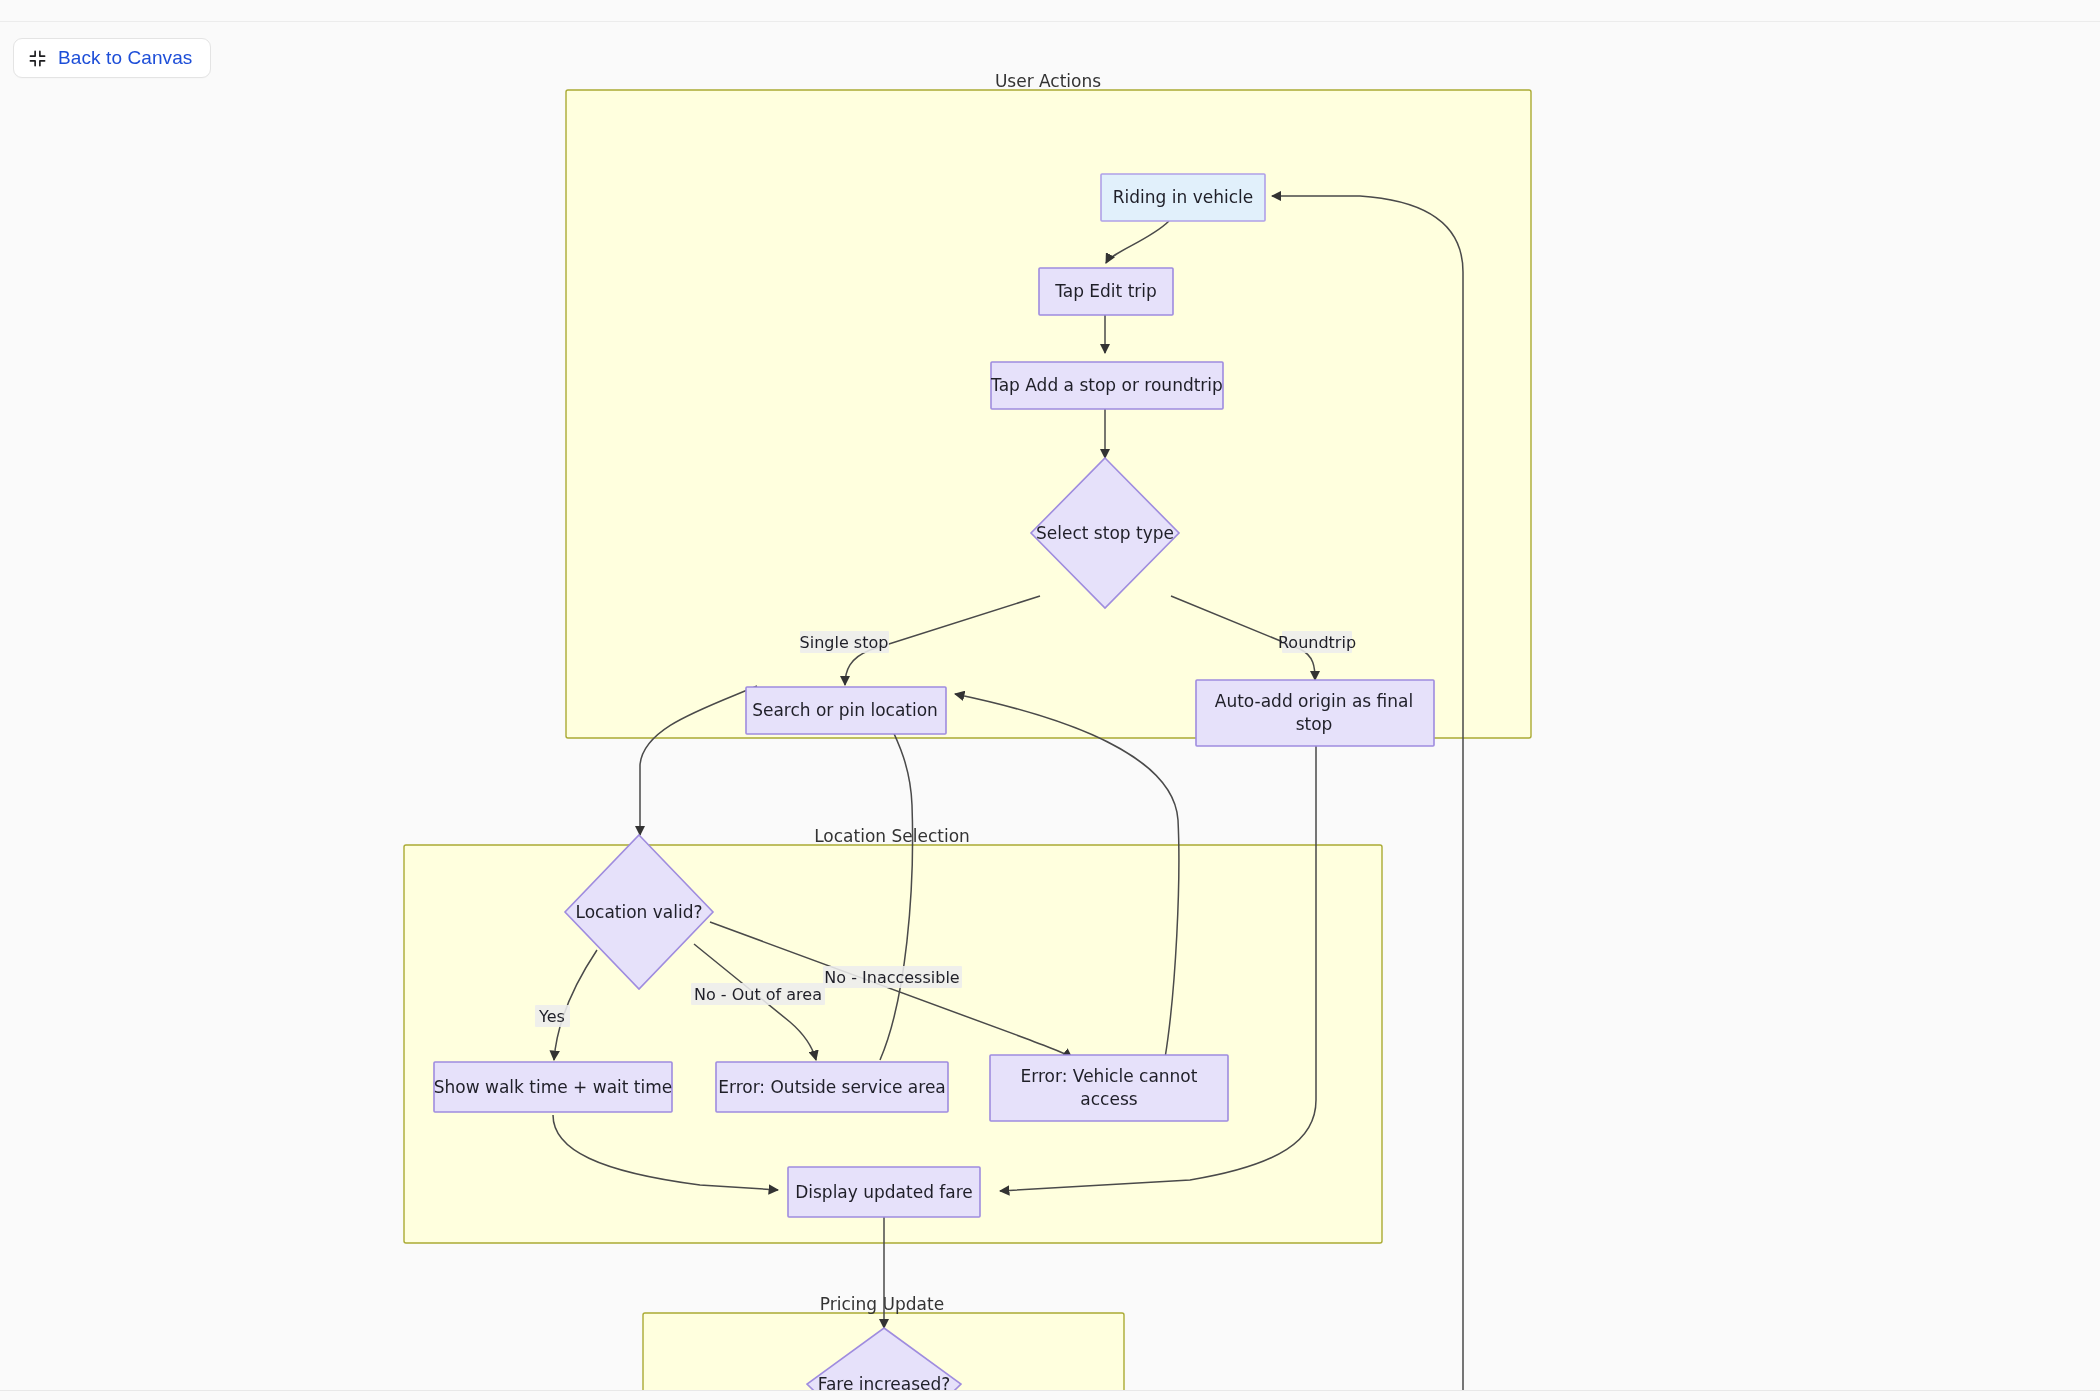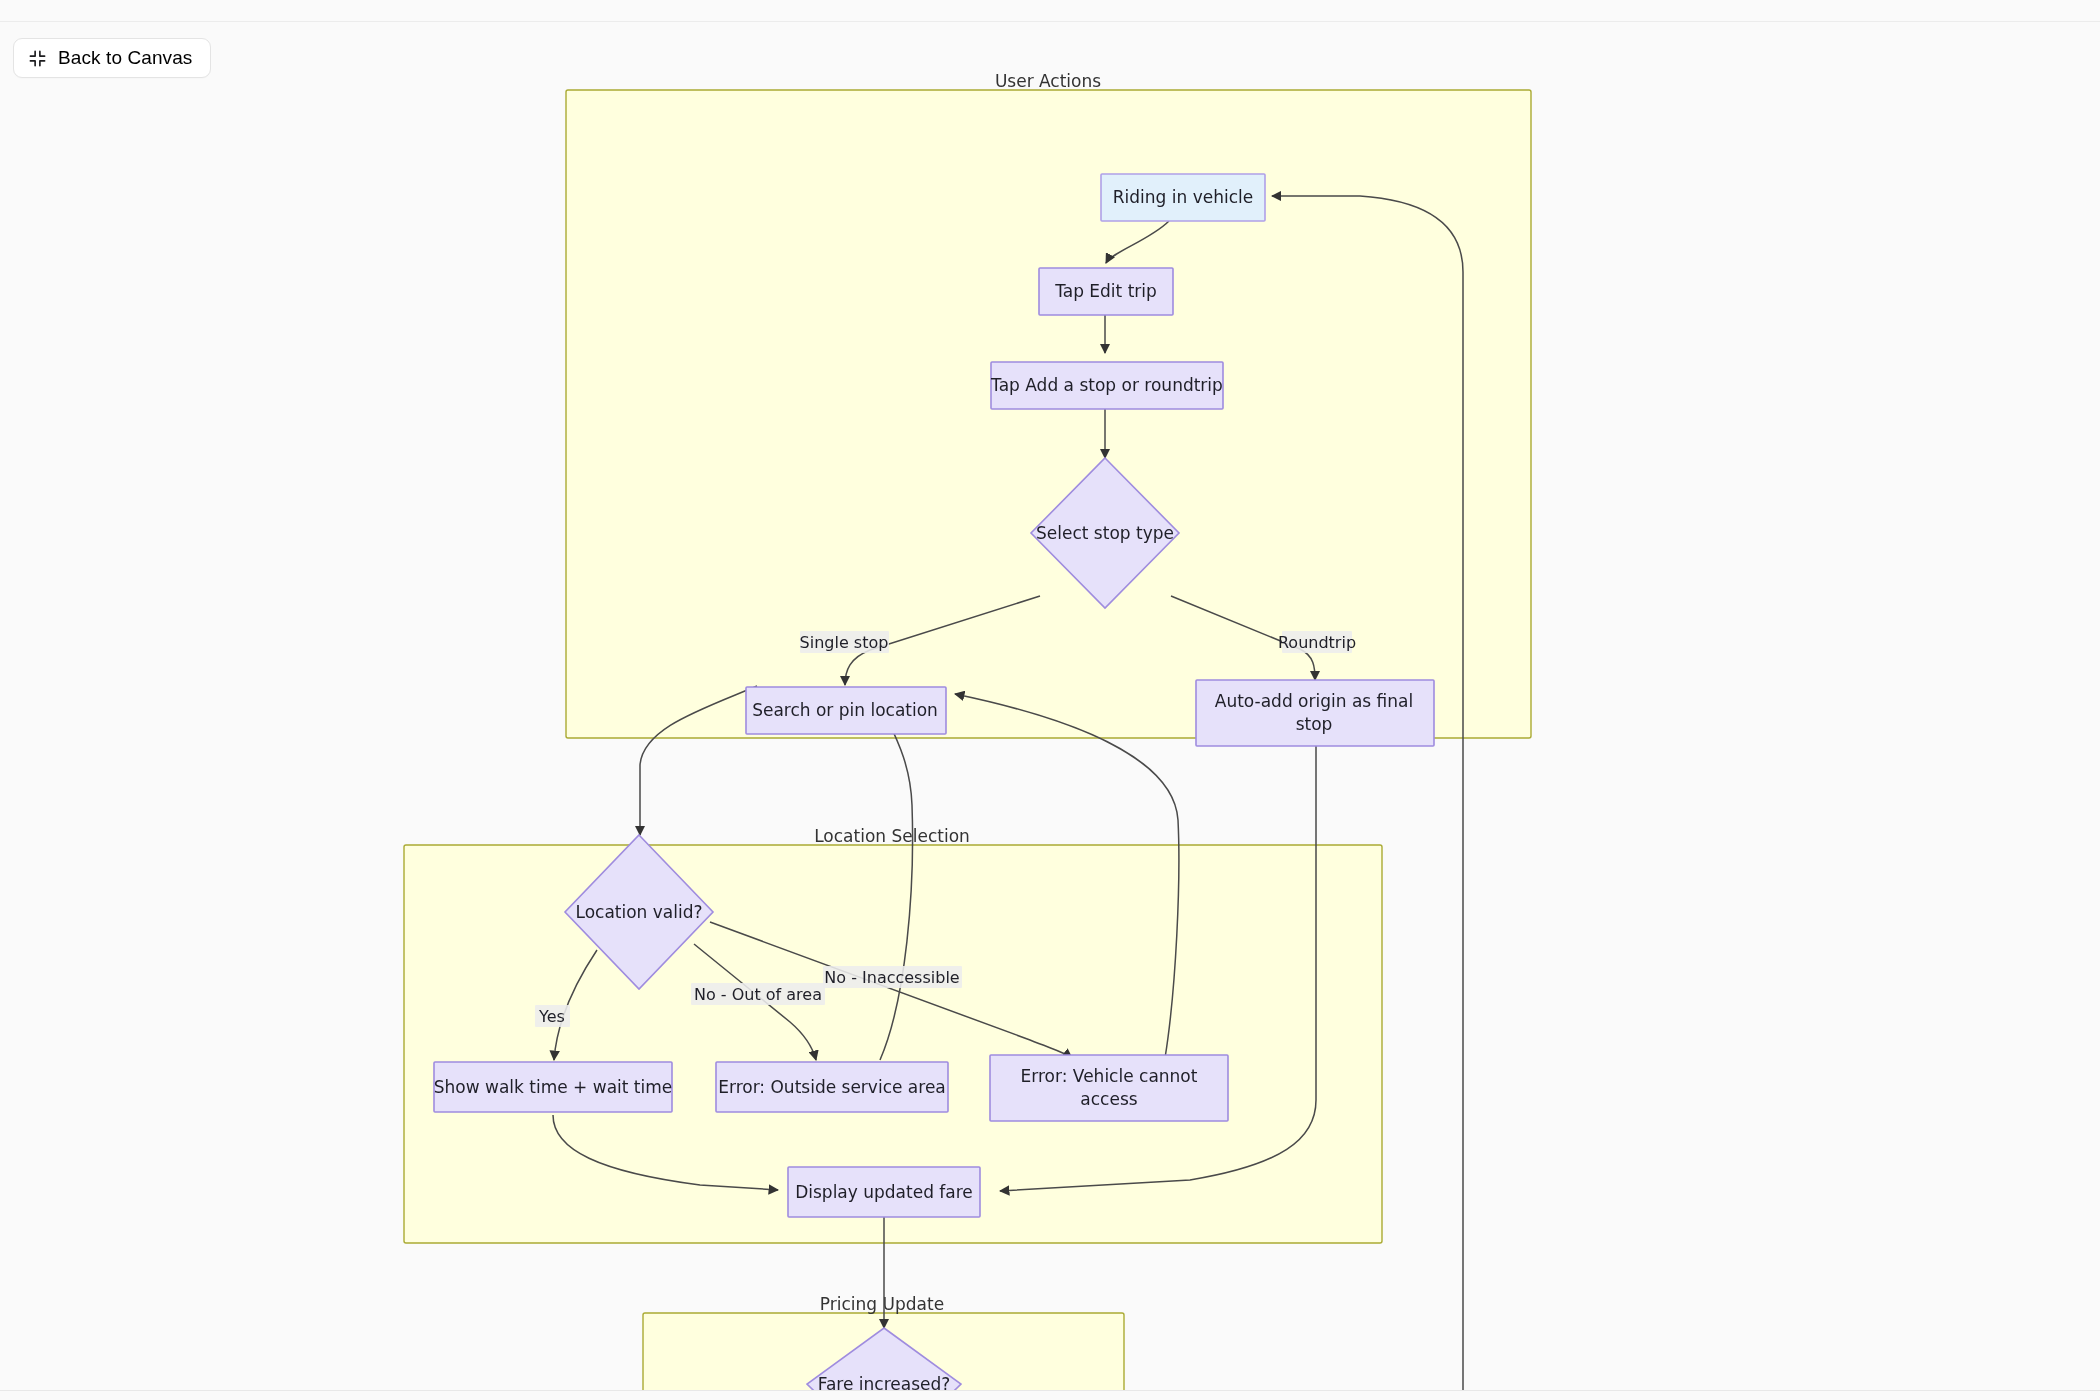--- a/index.html
+++ b/index.html
@@ -33,21 +33,21 @@
     height: 40px;
     padding: 0 18px 0 14px;
     background: #ffffff;
     border: 1px solid #e4e4e4;
     border-radius: 9px;
     cursor: pointer;
     box-shadow: 0 1px 1px rgba(0,0,0,0.015);
   }
   .back-btn .label {
     font-size: 19px;
-    color: #000000;
+    color: #1d4ed8;
     letter-spacing: .1px;
     white-space: nowrap;
   }
   .icon-collapse { width: 19px; height: 19px; display: block; }
 
   
   .diagram-wrap {
     position: absolute; left: 0; top: 60px;
     width: 1700px; height: 1330px;
     overflow: hidden;

